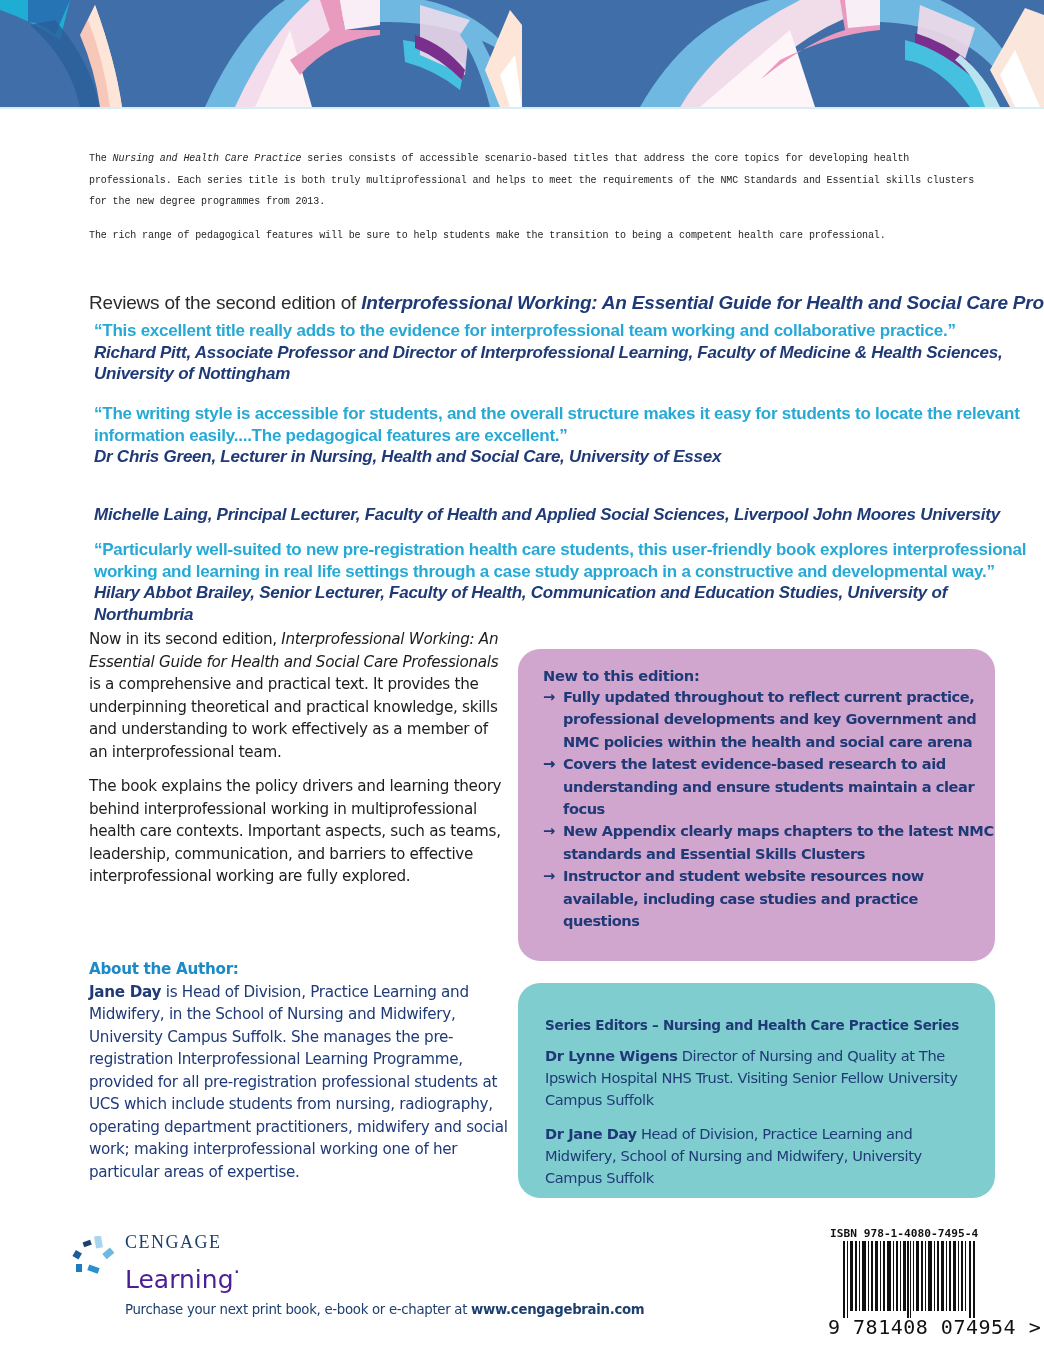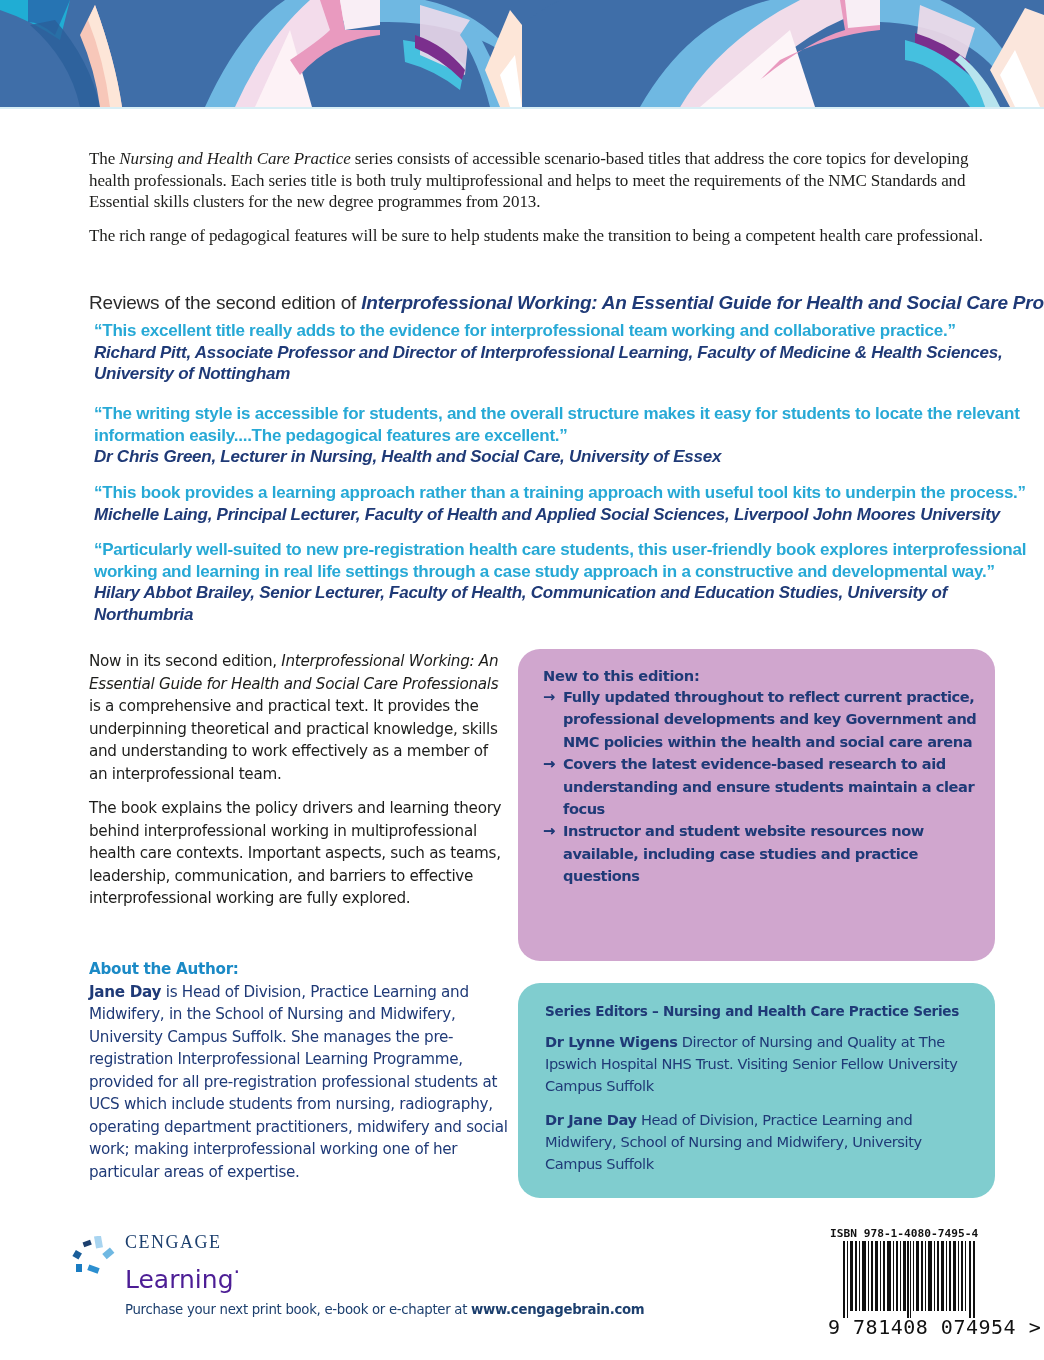--- a/index.html
+++ b/index.html
@@ -3,45 +3,45 @@
 <meta charset="utf-8">
 <style>
   * { box-sizing: border-box; margin: 0; padding: 0; }
   html, body { width: 1044px; height: 1360px; background: #ffffff; overflow: hidden; }
   body { font-family: "DejaVu Sans", sans-serif; color: #1d1d1b; position: relative; }
 
   .banner { position: absolute; left: 0; top: 0; width: 1044px; height: 107px; background: #3f6ea8; overflow: hidden; }
   .banner svg { position: absolute; left: 0; top: 0; }
   .banner-line { position: absolute; left: 0; top: 107px; width: 1044px; height: 2px; background: #d8eef5; }
 
-  .intro { position: absolute; left: 89px; top: 148px; width: 900px; font-family: Liberation Serif, serif; font-size: 17px; line-height: 21.5px; color: #1d1d1b; letter-spacing: -0.1px; }
+  .intro { position: absolute; left: 89px; top: 148px; width: 900px; font-family: Liberation Mono, monospace; font-size: 10px; line-height: 21.5px; color: #1d1d1b; letter-spacing: -0.1px; }
   .intro p { margin-bottom: 12px; }
   .intro i { font-style: italic; }
 
   .reviews-head { position: absolute; left: 89px; top: 292px; width: 930px; font-family: "Liberation Sans", sans-serif; font-size: 19px; color: #2b2b2b; white-space: nowrap; letter-spacing: -0.2px; }
   .reviews-head b { font-style: italic; color: #1f3a77; }
 
   .review { position: absolute; left: 94px; width: 940px; font-family: Liberation Sans, sans-serif; font-size: 17px; line-height: 21.5px; letter-spacing: -0.25px; }
   .review .quote { color: #27a9d6; font-weight: bold; }
   .review .cite { color: #1f3a77; font-weight: bold; font-style: italic; }
 
-  .col-left { position: absolute; left: 89px; top: 650px; width: 420px; font-family: "DejaVu Sans", sans-serif; font-size: 15.2px; line-height: 22.5px; color: #1d1d1b; letter-spacing: -0.3px; }
+  .col-left { position: absolute; left: 89px; top: 628px; width: 420px; font-family: "DejaVu Sans", sans-serif; font-size: 15.2px; line-height: 22.5px; color: #1d1d1b; letter-spacing: -0.3px; }
   .col-left p { margin-bottom: 12px; }
 
   .about { position: absolute; left: 89px; top: 958px; width: 430px; font-family: "DejaVu Sans", sans-serif; font-size: 15.2px; line-height: 22.5px; color: #1f3a77; letter-spacing: -0.3px; }
   .about .about-title { color: #1b8ac6; font-weight: bold; }
   .about b { font-weight: bold; }
 
   .box-new { position: absolute; left: 518px; top: 649px; width: 477px; height: 312px; background: #d0a6ce; border-radius: 22px; padding: 18px 0 14px 25px; }
   .box-new .title { font-family: "DejaVu Sans", sans-serif; font-weight: bold; font-size: 14.6px; color: #1f3a77; margin-bottom: 2px; letter-spacing: -0.3px; }
   .box-new ul { list-style: none; }
   .box-new li { position: relative; padding-left: 20px; font-family: "DejaVu Sans", sans-serif; font-weight: bold; font-size: 14.6px; line-height: 22.4px; color: #1f3a77; letter-spacing: -0.45px; }
   .box-new li .arrow { position: absolute; left: 0; top: 0; }
 
-  .box-editors { position: absolute; left: 518px; top: 983px; width: 477px; height: 215px; background: #80cdcf; border-radius: 22px; padding: 20px 0 0 27px; }
+  .box-editors { position: absolute; left: 518px; top: 983px; width: 477px; height: 215px; background: #80cdcf; border-radius: 22px; padding: 34px 0 0 27px; }
   .box-editors .title { font-family: "DejaVu Sans", sans-serif; font-weight: bold; font-size: 13.6px; color: #1f3a77; margin-bottom: 12px; letter-spacing: -0.3px; }
   .box-editors p { font-family: "DejaVu Sans", sans-serif; font-size: 14.6px; line-height: 22px; color: #1f3a77; margin-bottom: 12px; letter-spacing: -0.4px; width: 420px; }
   .box-editors b { font-weight: bold; }
 
   .logo { position: absolute; left: 70px; top: 1236px; width: 200px; height: 60px; }
   .logo-mark { position: absolute; left: 0; top: 0; width: 50px; height: 50px; }
   .logo-word1 { position: absolute; left: 55px; top: -4px; font-family: Liberation Serif, serif; font-size: 18px; color: #1c3f6e; letter-spacing: 1.5px; }
   .logo-word2 { position: absolute; left: 55px; top: 24px; font-family: "DejaVu Sans", sans-serif; font-size: 25px; color: #4c1d95; }
 
   .footer-lines { position: absolute; left: 125px; top: 1301px; font-family: "DejaVu Sans", sans-serif; font-size: 13.3px; line-height: 18px; color: #1c3f6e; letter-spacing: -0.3px; }
@@ -101,21 +101,21 @@
 
 <div class="review" style="top:320px">
   <span class="quote">“This excellent title really adds to the evidence for interprofessional team working and collaborative practice.”</span><br>
   <span class="cite">Richard Pitt, Associate Professor and Director of Interprofessional Learning, Faculty of Medicine &amp; Health Sciences, University of Nottingham</span>
 </div>
 <div class="review" style="top:403px">
   <span class="quote">“The writing style is accessible for students, and the overall structure makes it easy for students to locate the relevant information easily....The pedagogical features are excellent.”</span><br>
   <span class="cite">Dr Chris Green, Lecturer in Nursing, Health and Social Care, University of Essex</span>
 </div>
 <div class="review" style="top:482px">
-  <span class="quote">“This book provides a learning approach rather than a training approach with useful tool kits to underpin the process.”</span><br>
+  <br>
   <span class="cite">Michelle Laing, Principal Lecturer, Faculty of Health and Applied Social Sciences, Liverpool John Moores University</span>
 </div>
 <div class="review" style="top:539px">
   <span class="quote">“Particularly well-suited to new pre-registration health care students, this user-friendly book explores interprofessional working and learning in real life settings through a case study approach in a constructive and developmental way.”</span>
   <span class="cite">Hilary Abbot Brailey, Senior Lecturer, Faculty of Health, Communication and Education Studies, University of Northumbria</span>
 </div>
 
 <div class="col-left">
   <p><span>Now in its second edition, </span><i>Interprofessional Working: An Essential Guide for Health and Social Care Professionals</i><span> is a comprehensive and practical text. It provides the underpinning theoretical and practical knowledge, skills and understanding to work effectively as a member of an interprofessional team.</span></p>
   <p>The book explains the policy drivers and learning theory behind interprofessional working in multiprofessional health care contexts. Important aspects, such as teams, leadership, communication, and barriers to effective interprofessional working are fully explored.</p>
@@ -125,21 +125,21 @@
   <div class="about-title">About the Author:</div>
   <div><b>Jane Day</b><span> is Head of Division, Practice Learning and Midwifery, in the School of Nursing and Midwifery, University Campus Suffolk. She manages the pre-registration Interprofessional Learning Programme, provided for all pre-registration professional students at UCS which include students from nursing, radiography, operating department practitioners, midwifery and social work; making interprofessional working one of her particular areas of expertise.</span></div>
 </div>
 
 <div class="box-new">
   <div class="title">New to this edition:</div>
   <ul>
     <li><span class="arrow">→</span><span>Fully updated throughout to reflect current practice, professional developments and key Government and NMC policies within the health and social care arena</span></li>
     <li><span class="arrow">→</span></li>
     <li><span class="arrow">→</span><span>Covers the latest evidence-based research to aid understanding and ensure students maintain a clear focus</span></li>
-    <li><span class="arrow">→</span></li>
+    <li><span class="arrow">→</span><span>New Appendix clearly maps chapters to the latest NMC standards and Essential Skills Clusters</span></li>
     <li><span class="arrow">→</span><span>Instructor and student website resources now available, including case studies and practice questions</span></li>
   </ul>
 </div>
 
 <div class="box-editors">
   <div class="title">Series Editors – Nursing and Health Care Practice Series</div>
   <p><b>Dr Lynne Wigens</b><span> Director of Nursing and Quality at The Ipswich Hospital NHS Trust. Visiting Senior Fellow University Campus Suffolk</span></p>
   <p><b>Dr Jane Day</b><span> Head of Division, Practice Learning and Midwifery, School of Nursing and Midwifery, University Campus Suffolk</span></p>
 </div>
 

